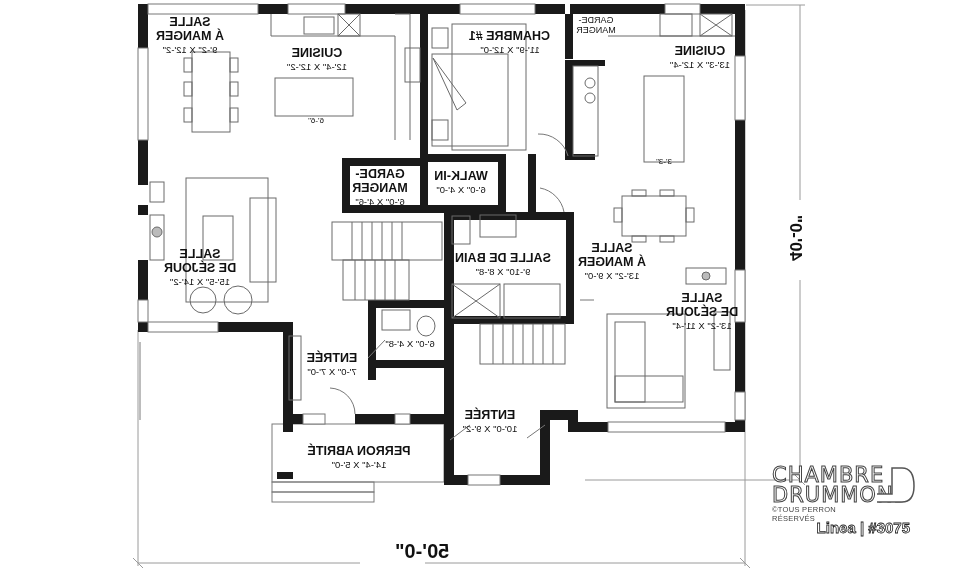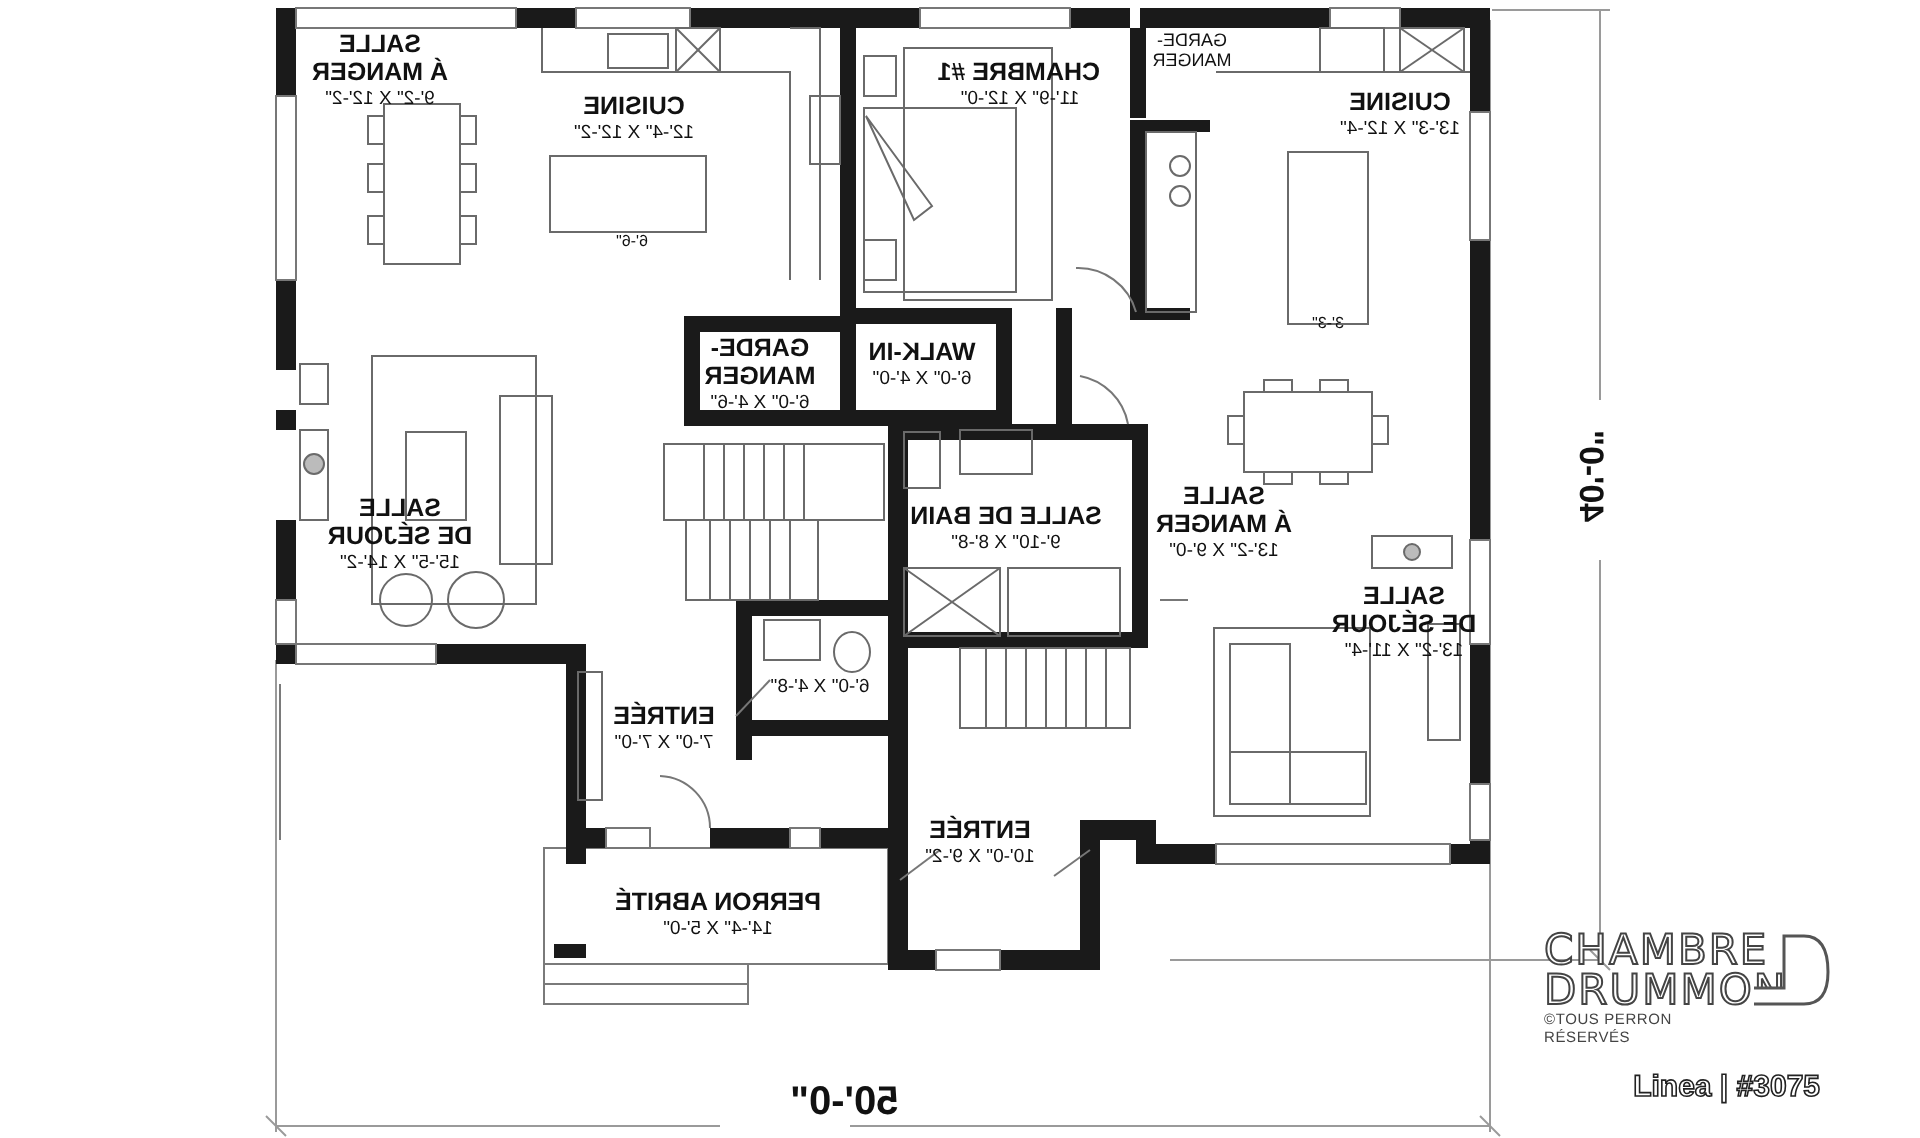--- a/index.html
+++ b/index.html
@@ -5,21 +5,21 @@
   html, body { margin:0; padding:0; background:#ffffff; }
   body { width:960px; height:569px; position:relative; overflow:hidden; font-family:"Liberation Sans", sans-serif; }
   svg { position:absolute; left:0; top:0; }
   .lbl { position:absolute; text-align:center; color:#111; transform:scaleX(-1); white-space:nowrap; line-height:1.1; }
   .lbl .name { font-weight:bold; font-size:12.5px; display:block; }
   .lbl .dim { font-size:9.5px; display:block; margin-top:1px; }
   .dimtext { position:absolute; font-weight:bold; color:#111; white-space:nowrap; }
   .brand { position:absolute; color:#fff; text-align:right; }
   .brand .b1 { font-size:21px; letter-spacing:1px; color:#fff; -webkit-text-stroke:1px #444; font-family:"DejaVu Sans", sans-serif; line-height:20px; display:block; }
   .brand .b3 { font-size:7.5px; color:#444; display:block; text-align:left; letter-spacing:0.3px; }
-  .brand .b4 { font-size:15px; color:#fff; -webkit-text-stroke:0.8px #222; font-weight:bold; display:block; margin-top:18px;text-align:right; }
+  .brand .b4 { font-size:15px; color:#fff; -webkit-text-stroke:0.8px #222; font-weight:bold; display:block; margin-top:2px;text-align:right; }
 </style>
 </head>
 <body>
 
 <svg width="960" height="569" viewBox="0 0 960 569">
 
   <g stroke="#9a9a9a" stroke-width="1" fill="none">
     <line x1="138" y1="563" x2="360" y2="563"></line>
     <line x1="425" y1="563" x2="745" y2="563"></line>
     <line x1="138" y1="330" x2="138" y2="566"></line>

